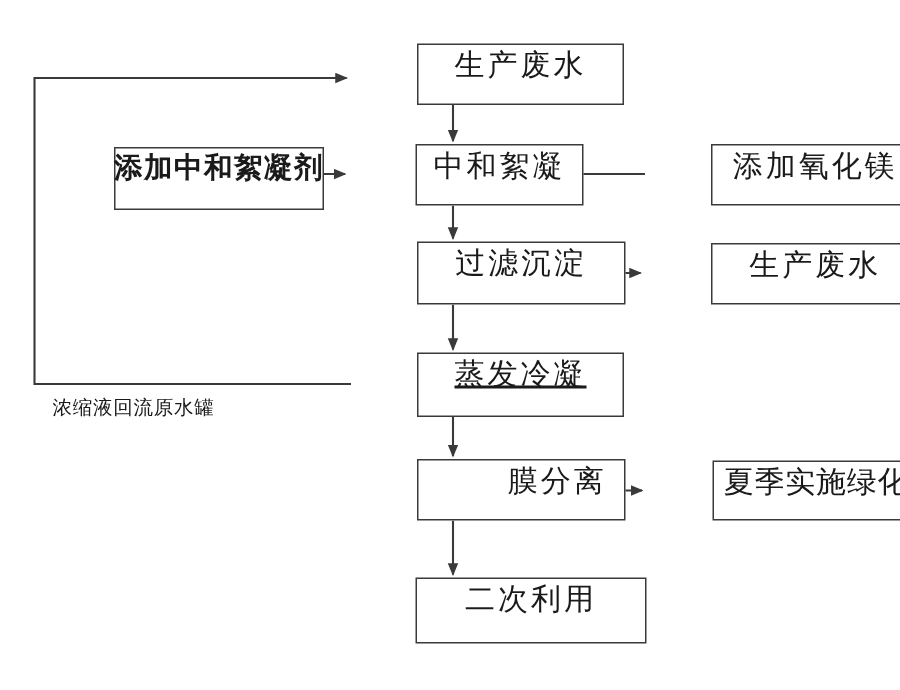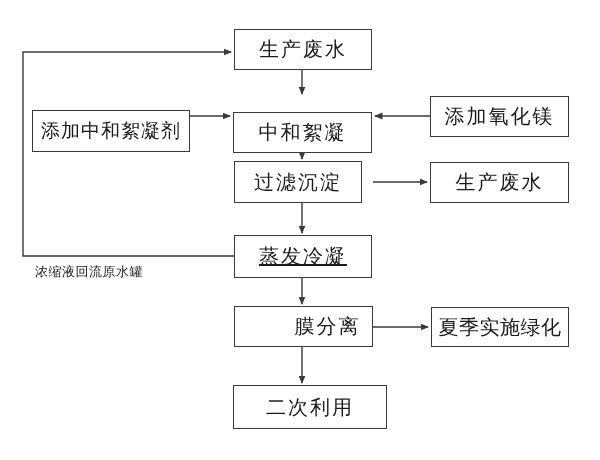--- a/index.html
+++ b/index.html
@@ -29,37 +29,37 @@
     stroke: var(--line, #3a3a3a);
     stroke-width: 1.4;
     fill: none;
   }
   #arrowhead path { fill: var(--line, #3a3a3a); }
   .node {
     position: absolute;
     border: 1.6px solid var(--line, #3a3a3a);
     background: var(--background, #fff);
     display: flex;
-    align-items: center;
     justify-content: center;
     color: var(--text, #1a1a1a);
     font-size: 20px;
     letter-spacing: 2px;
     white-space: nowrap;
+    margin-left: 44px;
   }
   .node span { display: inline-block; }
   
   #n-prod  { left: 234px; top:  29px; width: 138px; height: 41px; }
-  #n-neut  { left: 233px; top:  112px; width: 139px; height: 41px; }
-  #n-filt  { left: 234px; top: 161px; width: 128px; height: 42px; }
+  #n-neut  { left: 233px; top:  96px; width: 112px; height: 41px; }
+  #n-filt  { left: 234px; top: 161px; width: 139px; height: 42px; }
   #n-evap  { left: 234px; top: 235px; width: 138px; height: 43px; text-decoration: underline; }
   #n-memb  { left: 234px; top: 306px; width: 139px; height: 41px; padding-left: 48px; }
   #n-sec   { left: 233px; top: 385px; width: 154px; height: 44px; }
   
-  #n-addf  { left:  32px; top:  110px; width: 158px; height: 42px; font-size: 19px; letter-spacing: 1px; }
+  #n-addf  { left:  32px; top:  98px; width: 140px; height: 42px; font-size: 19px; letter-spacing: 1px; font-weight: bold; }
   #n-mgo   { left: 430px; top:  96px; width: 139px; height: 41px; }
   #n-cake  { left: 430px; top: 162px; width: 139px; height: 41px; }
   #n-green { left: 431px; top: 307px; width: 138px; height: 40px; letter-spacing: 0.5px; }
   .annotation {
     position: absolute;
     left: 35px; top: 263px;
     font-size: 13px;
     letter-spacing: 0.5px;
     color: var(--text, #1a1a1a);
     white-space: nowrap;

